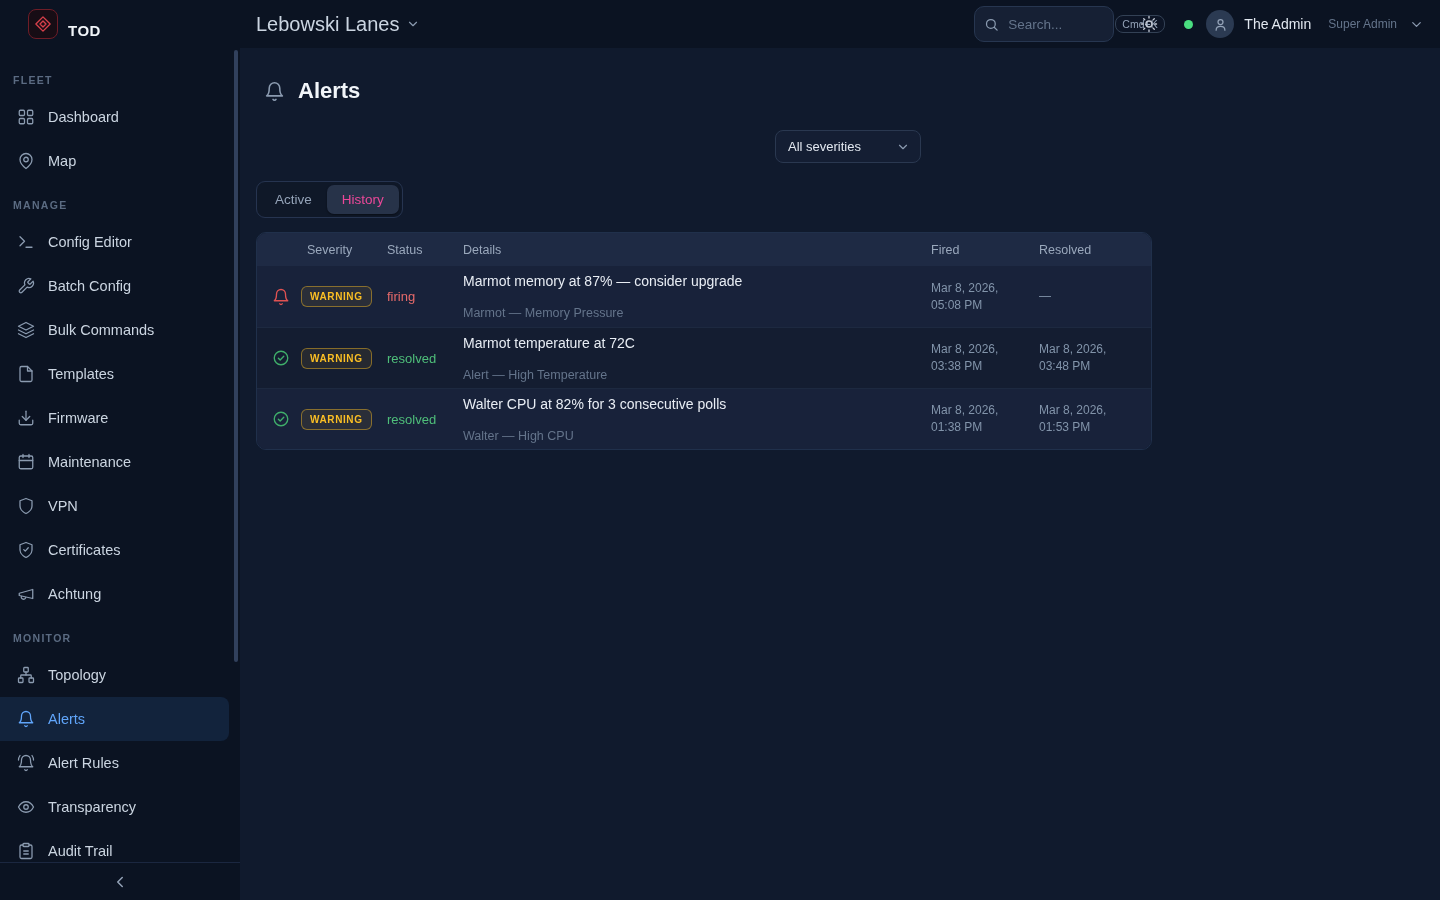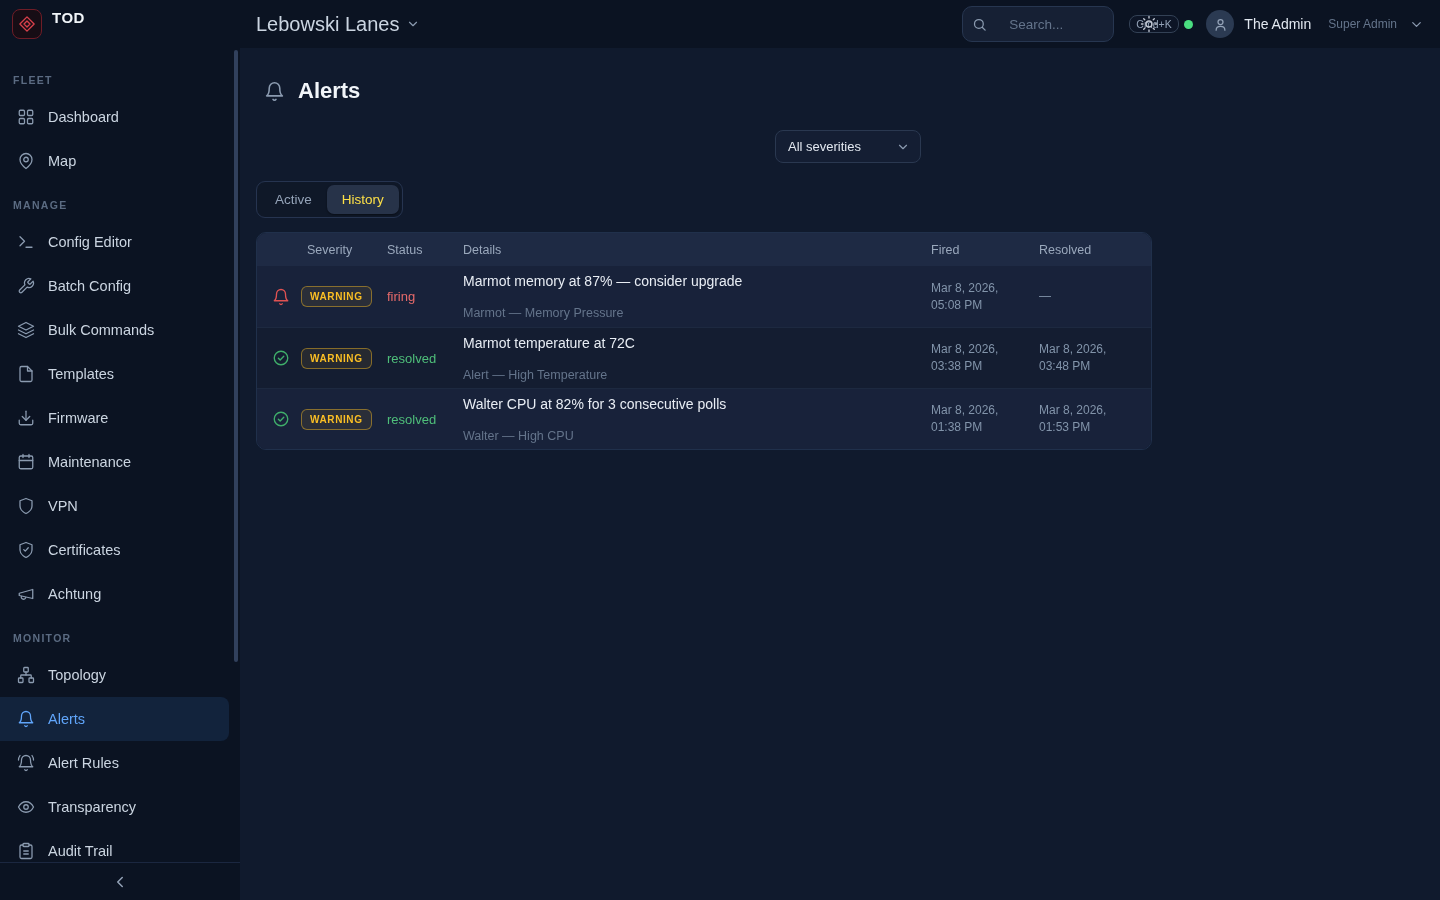--- a/index.html
+++ b/index.html
@@ -1,28 +1,28 @@
 <!DOCTYPE html>
 <html><head>
 <meta charset="utf-8">
 <style>
   * { margin:0; padding:0; box-sizing:border-box; }
   html,body { width:1440px; height:900px; overflow:hidden; background:#0b1322;
     font-family:"Liberation Sans","DejaVu Sans",sans-serif; color:#cbd5e1; }
 
   
   .topbar { display:flex; align-items:center; height:48px; background:#0b1322; }
-  .brand { width:240px; flex-shrink:0; display:flex; align-items:flex-start; gap:10px; padding-left:12px; }
+  .brand { width:240px; flex-shrink:0; display:flex; align-items:flex-end; gap:10px; padding-left:28px; }
   .logo { width:30px; height:30px; border-radius:8px; border:1px solid #6e1d27; background:#170d15;
     display:flex; align-items:center; justify-content:center; color:#d9404b; }
   .brand-name { font-size:15px; font-weight:700; color:#f1f5f9; letter-spacing:.5px; }
   .org { display:flex; align-items:center; gap:7px; margin-left:16px; font-size:20px; color:#cbd5e1; cursor:pointer; }
   .chev { color:#8b9bb0; display:flex; }
   .topbar-right { margin-left:auto; display:flex; align-items:center; padding-right:16px; }
-  .search { display:flex; align-items:center; gap:22px; width:152px; height:36px; background:#162034;
+  .search { display:flex; align-items:center; gap:9px; width:140px; height:36px; background:#162034;
     border:1px solid #273650; border-radius:10px; padding:0 7px 0 9px; }
   .search input { background:transparent; border:0; outline:0; color:#cbd5e1; font-size:13.5px; width:62px; font-family:inherit; }
   .search input::placeholder { color:#64748b; }
   .kbd { font-size:10.5px; color:#94a3b8; border:1px solid #334155; border-radius:8px; padding:2px 6px;
     background:#0d1526; white-space:nowrap;margin-left:36px; }
   .icon-btn { display:flex; align-items:center; color:#c3c9d4; margin-left:26px; cursor:pointer; }
   .status-dot { width:9px; height:9px; border-radius:50%; background:#4ade80; margin-left:26px; }
   .avatar { width:28px; height:28px; border-radius:50%; background:#2b3a52; display:flex; align-items:center;
     justify-content:center; color:#94a3b8; margin-left:13px; cursor:pointer; }
   .user-name { font-size:14px; color:#e2e8f0; margin-left:10px; }
@@ -47,21 +47,21 @@
   .main { flex:1; background:#101a2d; padding:20px 0 0 16px; overflow:hidden; }
   .page-header { display:flex; align-items:center; gap:13px; color:#8b9bb0; margin:10px 0 26px 8px; }
   .page-title { font-size:22px; font-weight:700; color:#f1f5f9; }
   .select { display:inline-flex; align-items:center; justify-content:space-between; width:146px; height:33px;
     background:#141e33; border:1px solid #2a3850; border-radius:8px; padding:0 10px 0 12px; font-size:13px;
     color:#e2e8f0; cursor:pointer; }
   .filters { margin-bottom:18px;text-align:center; }
   .tabs { display:inline-flex; align-items:center; background:#0f1828; border:1px solid #263450;
     border-radius:9px; padding:3px; margin-bottom:14px; }
   .tab { padding:7px 15px; font-size:13.5px; color:#94a3b8; border-radius:7px; cursor:pointer; }
-  .tab.active { background:#273349; color:#fde047; box-shadow:0 1px 2px rgba(0,0,0,.45); }
+  .tab.active { background:#273349; color:#ec4899; box-shadow:0 1px 2px rgba(0,0,0,.45); }
 
   
   .table { width:896px; border-radius:10px; overflow:hidden; border:1px solid #20304b; background:#141d31; }
   .thead, .trow { display:grid; grid-template-columns:44px 80px 76px 1fr 108px 118px; align-items:center; }
   .thead { height:33px; background:#1e2a44; font-size:12.5px; color:#9aa8bc; }
   .thead > div { padding-left:6px; }
   .trow { height:61px; border-top:1px solid #1d2940; cursor:pointer; }
   .trow.alt { background:#18223a; }
   .cell-icon { display:flex; justify-content:center; padding-left:4px; }
   .badge { display:inline-block; font-size:10px; font-weight:700; letter-spacing:.6px; color:#fbbf24;

